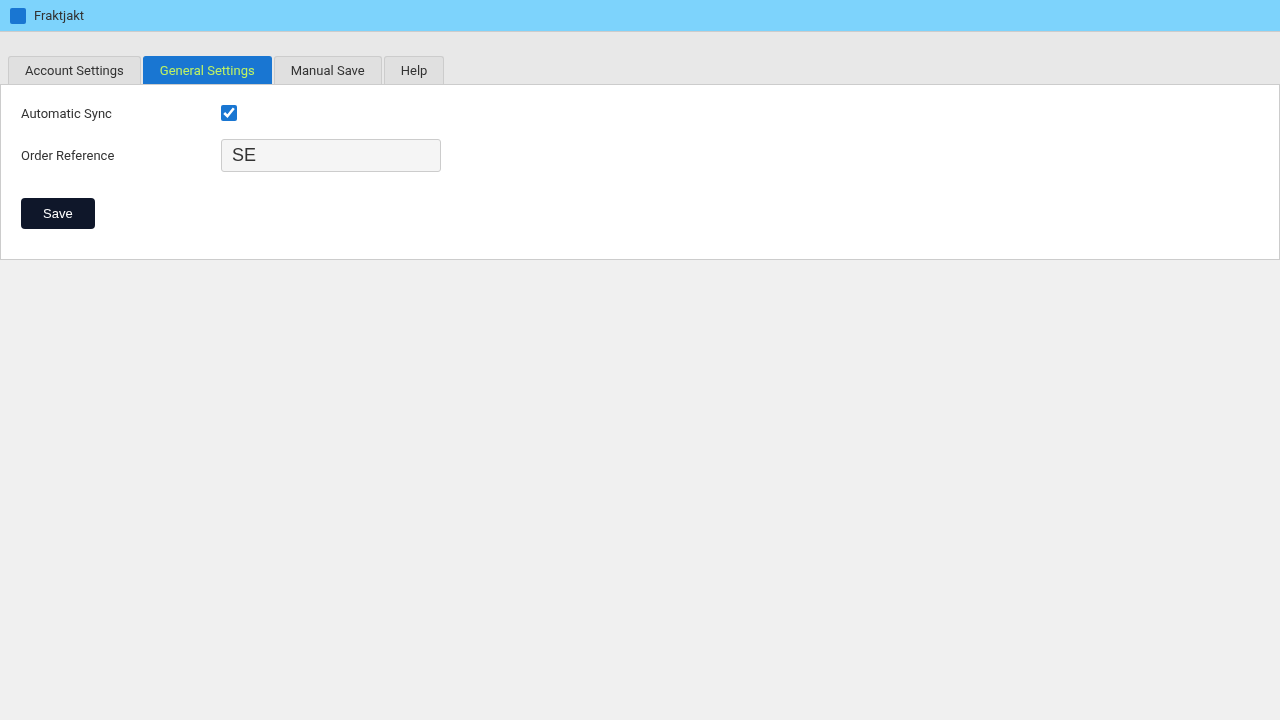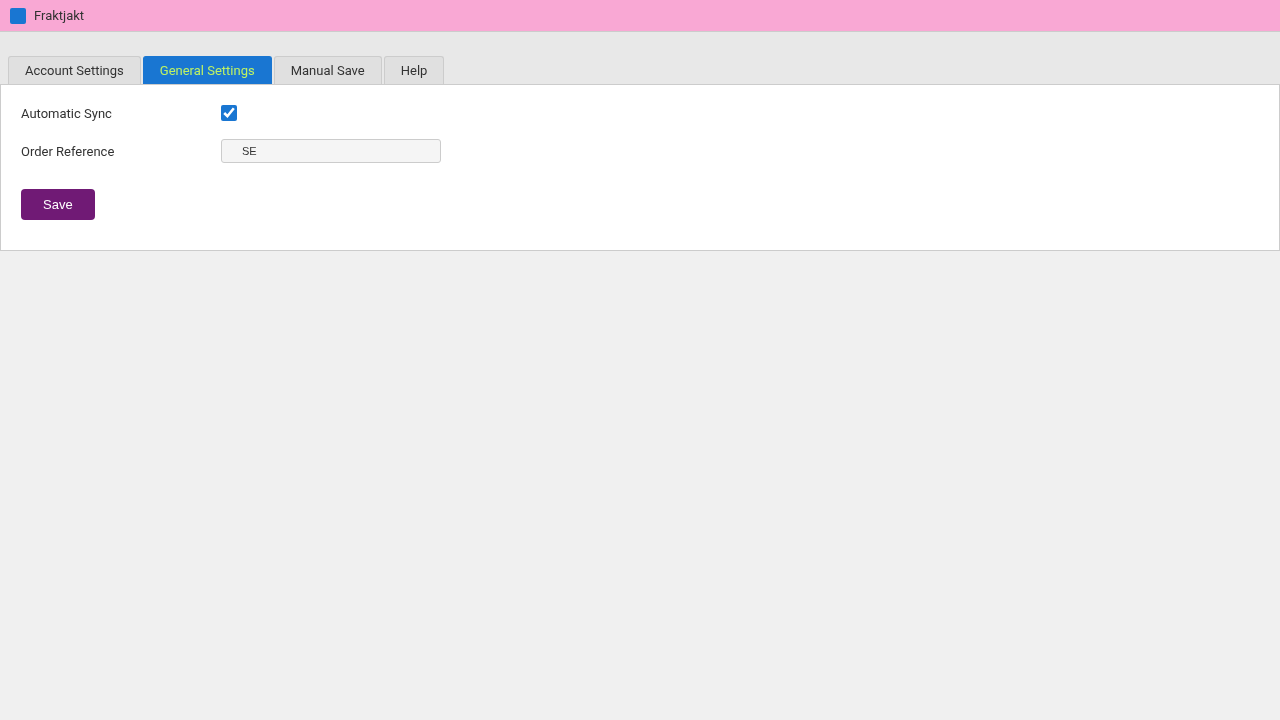--- a/index.html
+++ b/index.html
@@ -12,21 +12,21 @@
       font-family: -apple-system, BlinkMacSystemFont, "Segoe UI", Roboto, Arial, sans-serif;
       font-size: 13px;
       background: #f0f0f0;
       color: #333;
     }
 
     
     .title-bar {
       display: flex;
       align-items: center;
-      background: #f9a8d4;
+      background: #7dd3fc;
       height: 32px;
       padding: 0 10px;
       border-bottom: 1px solid #ccc;
       gap: 8px;
     }
 
     .title-bar-icon {
       width: 16px;
       height: 16px;
       background: #1976d2;
@@ -100,29 +100,29 @@
     input[type="checkbox"] {
       width: 16px;
       height: 16px;
       cursor: pointer;
       accent-color: #1976d2;
     }
 
     input[type="text"] {
       border: 1px solid #ccc;
       border-radius: 3px;
-      padding: 5px 20px;
-      font-size: 11px;
+      padding: 5px 10px;
+      font-size: 18px;
       width: 220px;
       background: #f5f5f5;
       color: #333;
     }
 
     .save-button {
-      background: #701a75;
+      background: #0f172a;
       color: #fff;
       border: none;
       border-radius: 4px;
       padding: 8px 22px;
       font-size: 13px;
       cursor: pointer;
       margin-top: 8px;
     }
   </style>
 </head>

